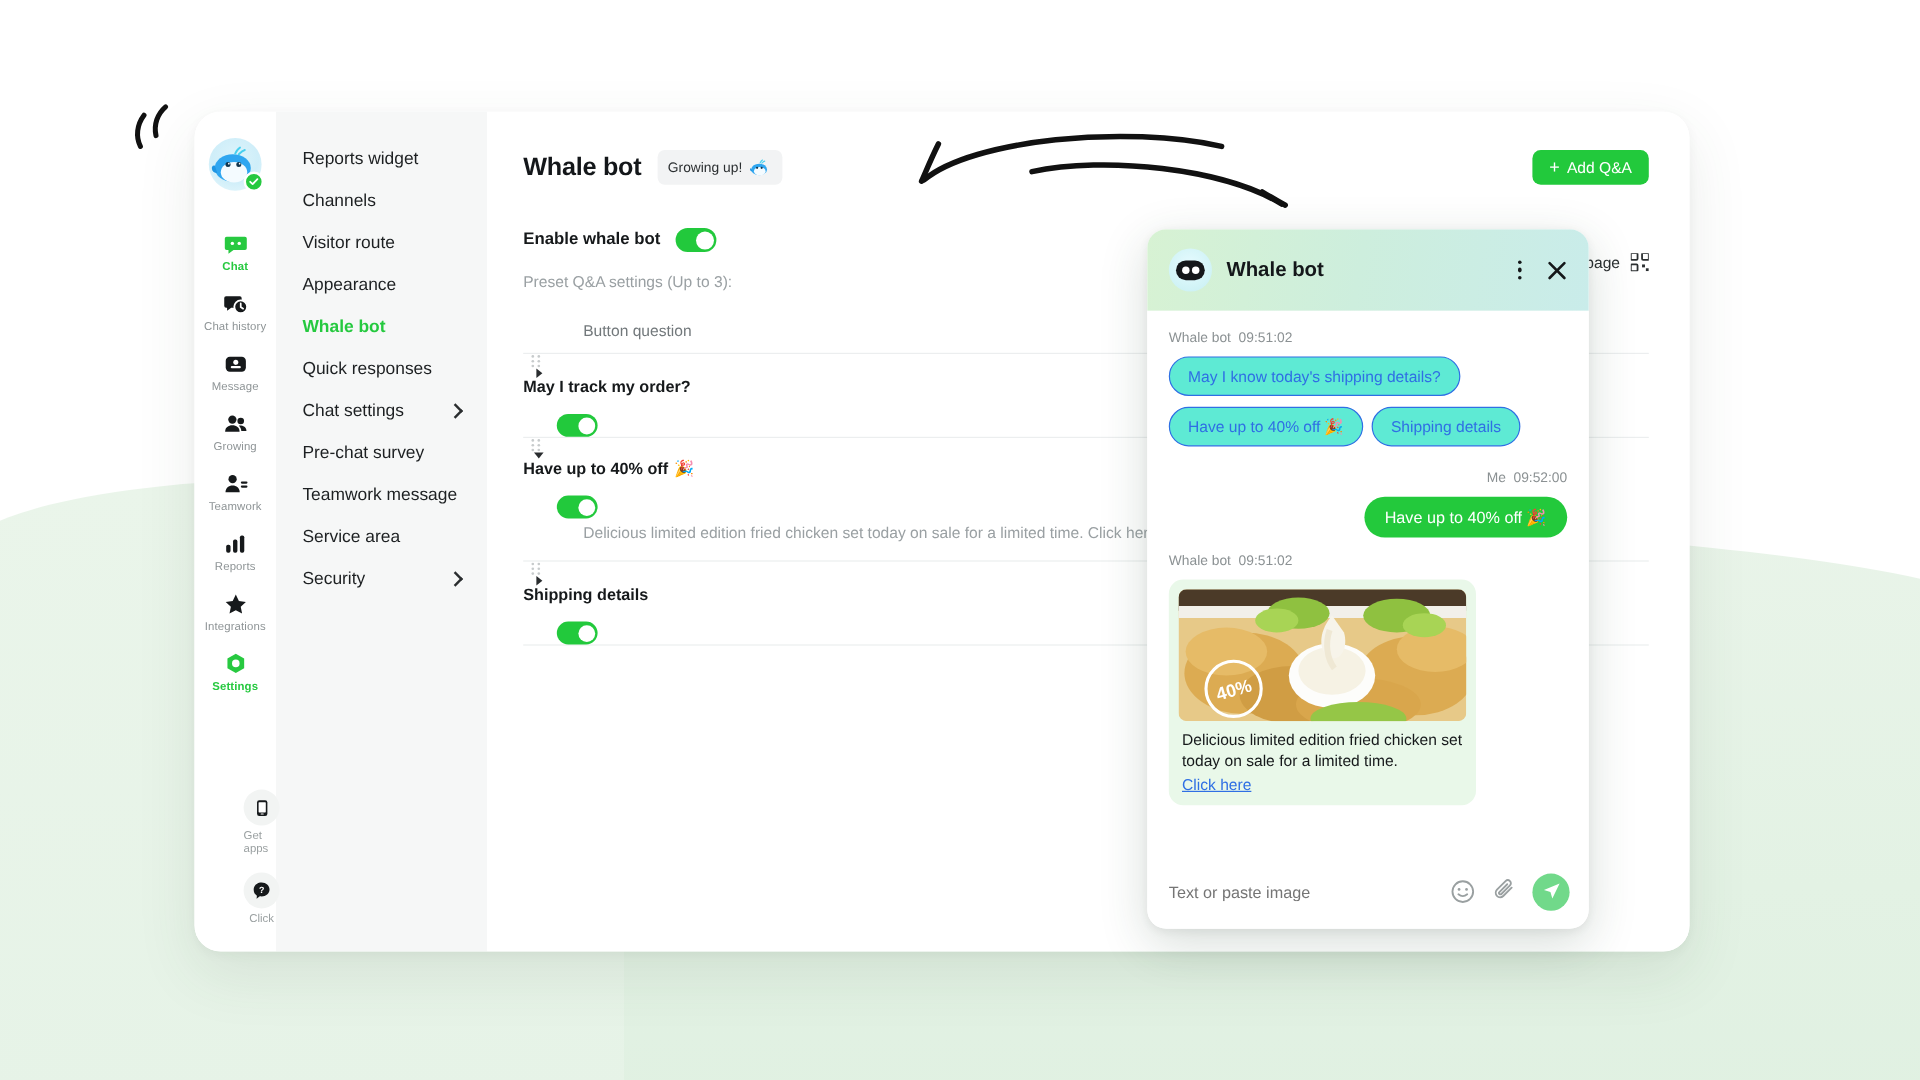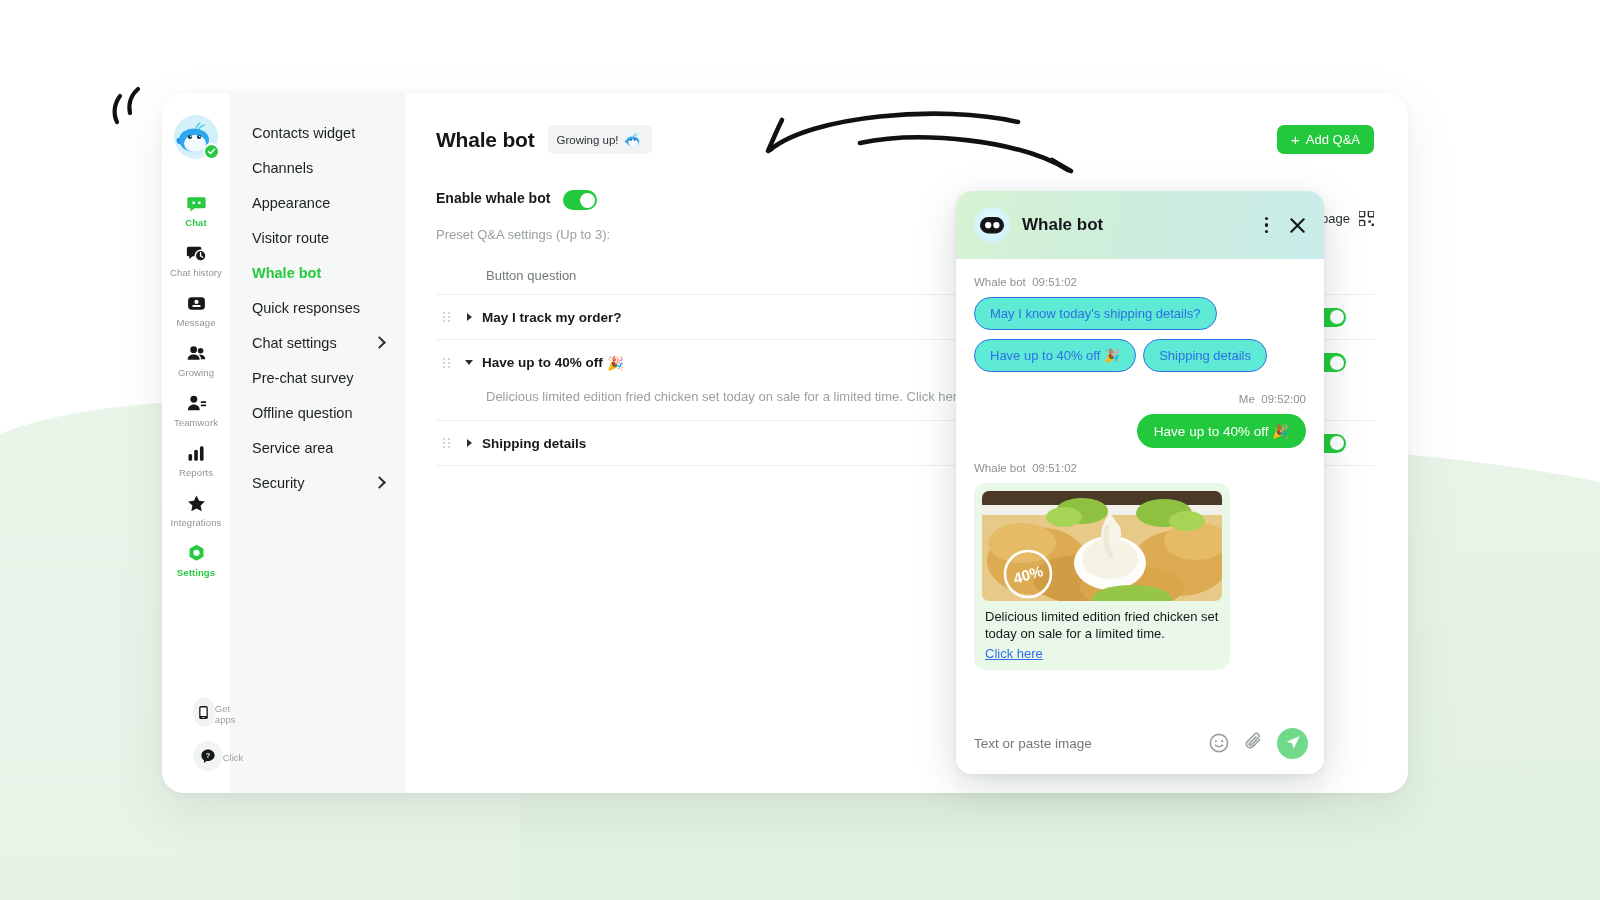--- a/index.html
+++ b/index.html
@@ -60,21 +60,21 @@
   .rail-ico { width:22px; height:22px; display:flex; align-items:center; justify-content:center; }
   .rail-lbl { font-size:9.5px; color:#8e9496; letter-spacing:.1px; white-space:nowrap; }
   .rail-item.active .rail-lbl { color:#27c940; font-weight:700; }
 
   .rail-bottom { margin-top:auto; padding-bottom:22px; display:flex; flex-direction:column; align-items:center; gap:14px; }
   .rail-round {
     width:30px; height:30px; border-radius:50%; background:#f2f4f3;
     display:flex; align-items:center; justify-content:center;
   }
   .rail-bot-lbl { font-size:9.5px; color:#9aa0a1; margin-top:3px; }
-  .rail-bgroup { display:flex; flex-direction:row; align-items:center;margin-left:44px; }
+  .rail-bgroup { display:flex; flex-direction:column; align-items:center;margin-left:44px; }
 
   
   .nav {
     width:176px; flex:0 0 176px; background:#f6f7f7;
     padding:22px 0 0 0;
   }
   .nav-item {
     display:flex; align-items:center; justify-content:space-between;
     padding:9.5px 22px 9.5px 22px; font-size:14.5px; color:#1d2022; cursor:pointer;
     font-weight:400;
@@ -115,21 +115,21 @@
   .preset-note { margin-top:17px; font-size:13px; color:#9aa0a3; }
 
   
   .tbl { margin-top:26px; width:100%; }
   .tbl-head { display:flex; align-items:center; padding:0 0 11px 0; }
   .th { font-size:13px; color:#72787b; }
   .th-q { margin-left:50px; }
   .th-imp { margin-left:auto; width:150px; }
   .th-en { width:90px; text-align:center; }
 
-  .row { display:flex; align-items:center; border-top:1px solid #eceeef; min-height:45px; padding:0; }
+  .row { display:flex; border-top:1px solid #eceeef; min-height:45px; padding:0;flex-direction:column; }
   .drag { width:20px; display:flex; align-items:center; justify-content:center; color:#c7cbcc; cursor:grab; }
   .drag svg { width:9px; height:12px; }
   .caret { width:26px; display:flex; align-items:center; justify-content:center; cursor:pointer; }
   .caret i { display:block; width:0; height:0; border-left:5px solid #2a2d2f; border-top:4px solid transparent; border-bottom:4px solid transparent; }
   .caret.open i { border-left:4.5px solid transparent; border-right:4.5px solid transparent; border-top:5.5px solid #2a2d2f; border-bottom:none; }
   .q-txt { font-size:13.5px; font-weight:700; color:#16191b; display:flex; align-items:center; gap:5px; }
   .imp { margin-left:auto; width:150px; font-size:13px; color:#22c93c; font-weight:700; }
   .en-cell { width:90px; display:flex; justify-content:center; }
   .sub-row { display:flex; border-top:0; padding:4px 0 16px 0; }
   .sub-txt { margin-left:50px; font-size:13px; color:#9aa0a3; }
@@ -356,46 +356,46 @@
                 <text x="8" y="10" font-size="7.4" font-family="Liberation Sans, sans-serif" font-weight="bold" fill="#fff" text-anchor="middle">?</text>
               </svg>
           </div>
           <div class="rail-bot-lbl">Click</div>
         </div>
       </div>
     </div>
 
     <div class="nav">
       <div class="nav-item">
-          <span>Contacts widget</span>
+          <span>Reports widget</span>
         </div>
       <div class="nav-item">
           <span>Channels</span>
         </div>
       <div class="nav-item">
+          <span>Visitor route</span>
+        </div>
+      <div class="nav-item">
           <span>Appearance</span>
-        </div>
-      <div class="nav-item">
-          <span>Visitor route</span>
         </div>
       <div class="nav-item active">
           <span>Whale bot</span>
         </div>
       <div class="nav-item">
           <span>Quick responses</span>
         </div>
       <div class="nav-item">
         <span>Chat settings</span>
         <span class="chev"></span>
       </div>
       <div class="nav-item">
           <span>Pre-chat survey</span>
         </div>
       <div class="nav-item">
-          <span>Offline question</span>
+          <span>Teamwork message</span>
         </div>
       <div class="nav-item">
           <span>Service area</span>
         </div>
       <div class="nav-item">
         <span>Security</span>
         <span class="chev"></span>
       </div>
     </div>
 

